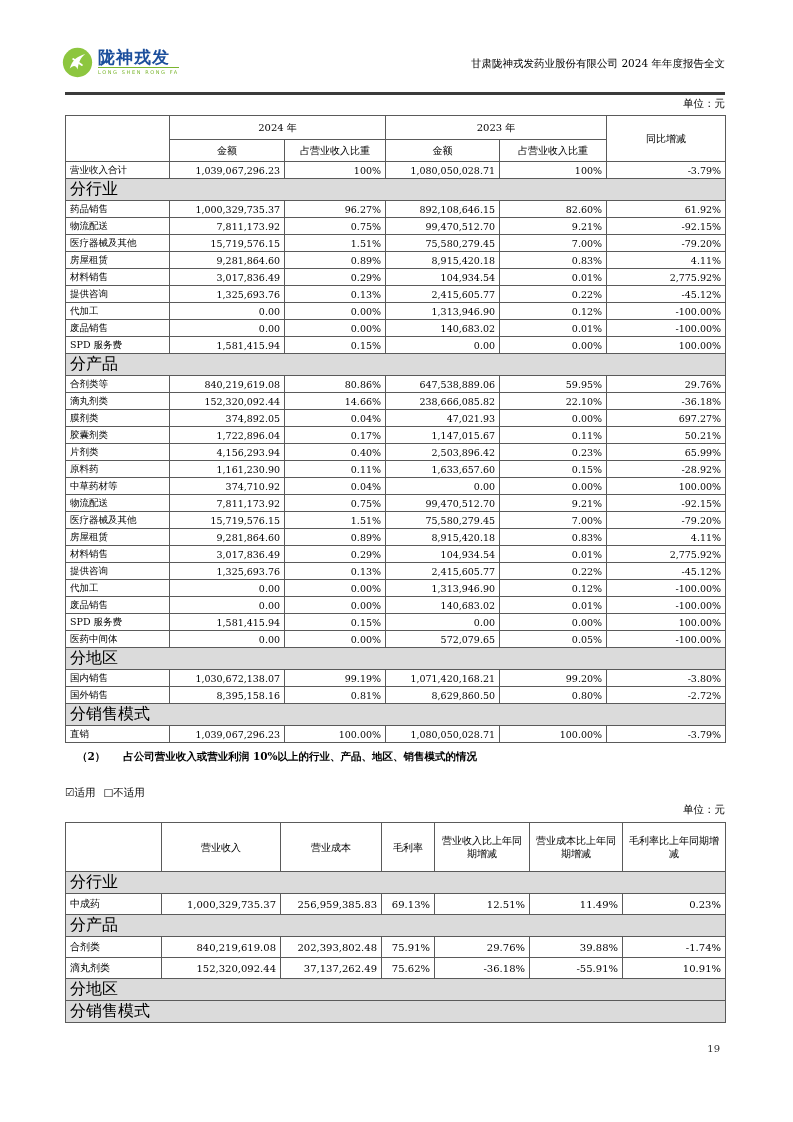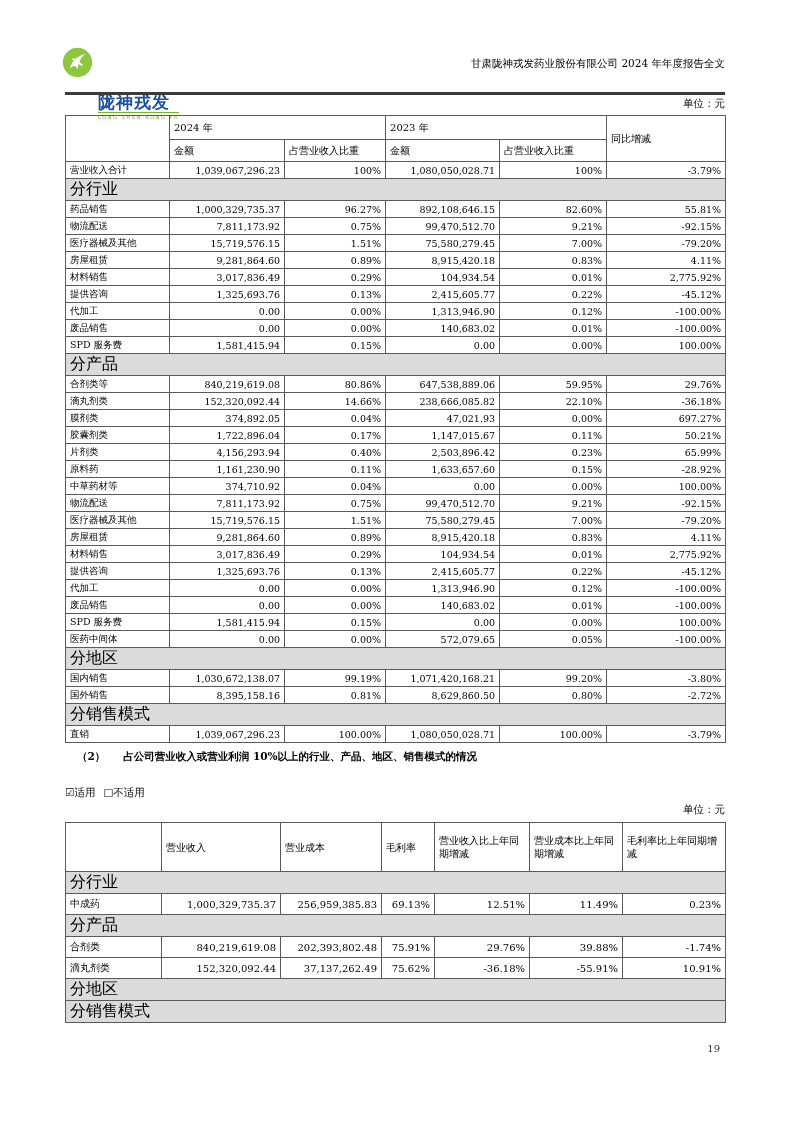--- a/index.html
+++ b/index.html
@@ -4,36 +4,36 @@
 <style>
   html,body{margin:0;padding:0;background:#ffffff;}
   .page{
     position:relative;width:793px;height:1122px;background:#fff;overflow:hidden;
     font-family:"DejaVu Serif","Liberation Serif",serif;color:#111;
   }
   
   .logo{position:absolute;left:62px;top:47px;display:flex;align-items:flex-start;}
   .logo svg{display:block;}
   .logo-text{margin-left:5px;padding-top:1px;}
-  .logo-cn{font-size:17px;font-weight:bold;color:#1c4f9c;letter-spacing:1px;line-height:18px;font-family:"DejaVu Sans","Liberation Sans",sans-serif;margin-top:45px;}
+  .logo-cn{font-size:17px;font-weight:bold;color:#1c4f9c;letter-spacing:1px;line-height:18px;font-family:"DejaVu Sans","Liberation Sans",sans-serif;}
   .logo-en{font-size:5px;color:#7ab52e;letter-spacing:1.6px;line-height:7px;border-top:1px solid #7ab52e;margin-top:1px;padding-top:1px;font-family:"DejaVu Sans","Liberation Sans",sans-serif;}
   .doc-title{position:absolute;right:68px;top:57px;font-size:10.5px;color:#000;}
   .header-rule{position:absolute;left:65px;top:92px;width:660px;height:3px;background:#3b3b3b;}
   .unit{position:absolute;right:68px;font-size:10.5px;color:#000;}
   .unit1{top:97px;}
   .unit2{top:803px;}
   
   table.t{position:absolute;left:65px;width:660px;border-collapse:collapse;table-layout:fixed;}
   .t1{top:115px;}
   .t2{top:822px;}
   table.t th,table.t td{
     border:1px solid #5a5a5a;font-weight:normal;font-size:9.5px;color:#000;
     padding:0 4px;overflow:hidden;white-space:nowrap;vertical-align:middle;
   }
-  table.t th{text-align:left;font-size:10px;}
+  table.t th{text-align:center;font-size:10px;}
   .t1 thead tr:first-child th{height:23px;}
   .t1 thead tr:last-child th{height:21px;}
   .t1 tbody td{height:16px;}
   .t2 thead th{height:48px;white-space:normal;line-height:13px;}
   .t2 tbody td{height:20px;font-size:10px;}
   table.t td.lbl{text-align:left;}
   table.t td.num{text-align:right;}
   table.t td.section{background:#dbdbdb;text-align:left;font-size:16px;}
   
   .sec-heading{position:absolute;left:77px;top:750px;font-size:10.5px;font-weight:bold;color:#000;}
@@ -99,21 +99,21 @@
         </tr>
         <tr>
           <td colspan="6" class="section">分行业</td>
         </tr>
         <tr>
           <td class="lbl">药品销售</td>
           <td class="num">1,000,329,735.37</td>
           <td class="num">96.27%</td>
           <td class="num">892,108,646.15</td>
           <td class="num">82.60%</td>
-          <td class="num">55.81%</td>
+          <td class="num">61.92%</td>
         </tr>
         <tr>
           <td class="lbl">物流配送</td>
           <td class="num">7,811,173.92</td>
           <td class="num">0.75%</td>
           <td class="num">99,470,512.70</td>
           <td class="num">9.21%</td>
           <td class="num">-92.15%</td>
         </tr>
         <tr>

